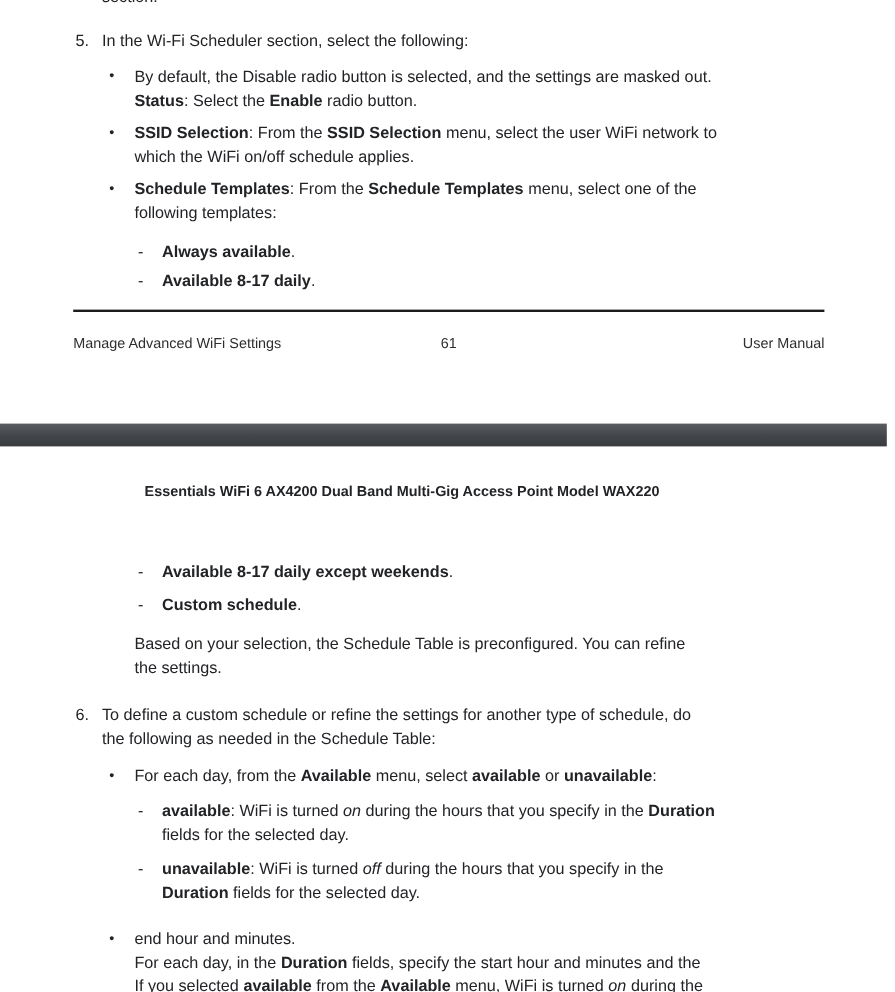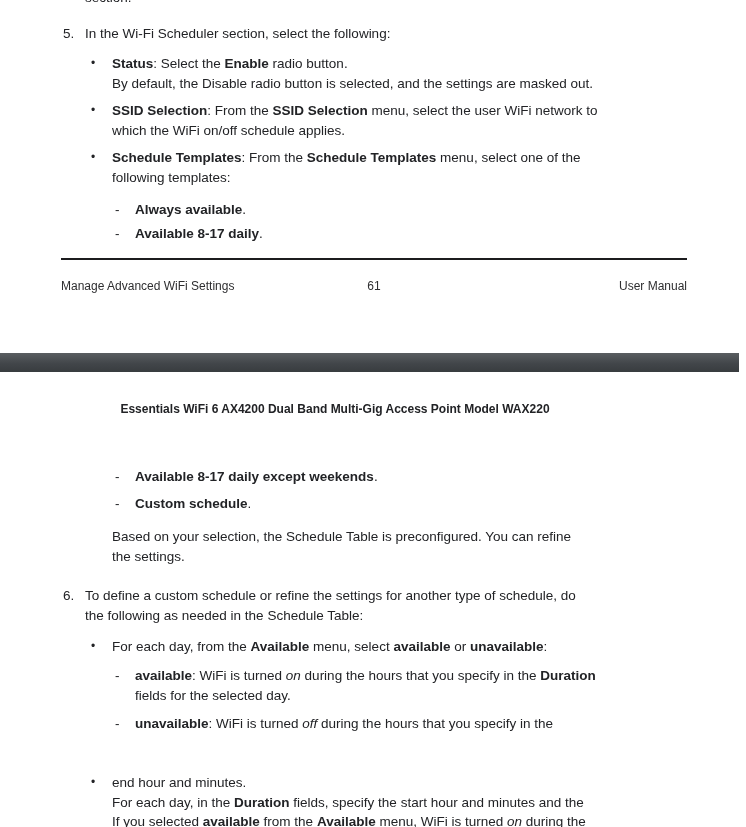--- a/index.html
+++ b/index.html
@@ -63,22 +63,22 @@
   <div class="block step" style="top:24px">
     <span class="nmark ln">5.</span>
     <div class="txt">
       <div class="ln"><span>In the Wi-Fi Scheduler section, select the following:</span></div>
     </div>
   </div>
 
   <div class="block bullet" style="top:54px">
     <span class="bmark">•</span>
     <div class="txt">
+      <div class="ln"><span>By default, the Disable radio button is selected, and the settings are masked out.</span></div>
       <div class="ln"><span style="font-weight: 700;">Status</span><span>: Select the </span><span style="font-weight: 700;">Enable</span><span> radio button.</span></div>
-      <div class="ln"><span>By default, the Disable radio button is selected, and the settings are masked out.</span></div>
     </div>
   </div>
 
   <div class="block bullet" style="top:101px">
     <span class="bmark">•</span>
     <div class="txt">
       <div class="ln"><span style="font-weight: 700;">SSID Selection</span><span>: From the </span><span style="font-weight: 700;">SSID Selection</span><span> menu, select the user WiFi network to</span></div>
       <div class="ln"><span>which the WiFi on/off schedule applies.</span></div>
     </div>
   </div>
@@ -156,20 +156,21 @@
     <div class="txt">
       <div class="ln"><span style="font-weight: 700;">available</span><span>: WiFi is turned </span><span style="font-style: italic;">on</span><span> during the hours that you specify in the </span><span style="font-weight: 700;">Duration</span></div>
       <div class="ln"><span>fields for the selected day.</span></div>
     </div>
   </div>
 
   <div class="block dash" style="top:714px">
     <span class="dmark ln">-</span>
     <div class="txt">
       <div class="ln"><span style="font-weight: 700;">unavailable</span><span>: WiFi is turned </span><span style="font-style: italic;">off</span><span> during the hours that you specify in the</span></div>
+      <div class="ln"><span style="font-weight: 700;">Duration</span><span> fields for the selected day.</span></div>
     </div>
   </div>
 
   <div class="block bullet" style="top:773px">
     <span class="bmark">•</span>
     <div class="txt">
       <div class="ln"><span>end hour and minutes.</span></div>
       <div class="ln"><span>For each day, in the </span><span style="font-weight: 700;">Duration</span><span> fields, specify the start hour and minutes and the</span></div>
       <div class="ln"><span>If you selected </span><span style="font-weight: 700;">available</span><span> from the </span><span style="font-weight: 700;">Available</span><span> menu, WiFi is turned </span><span style="font-style: italic;">on</span><span> during the</span></div>
     </div>

